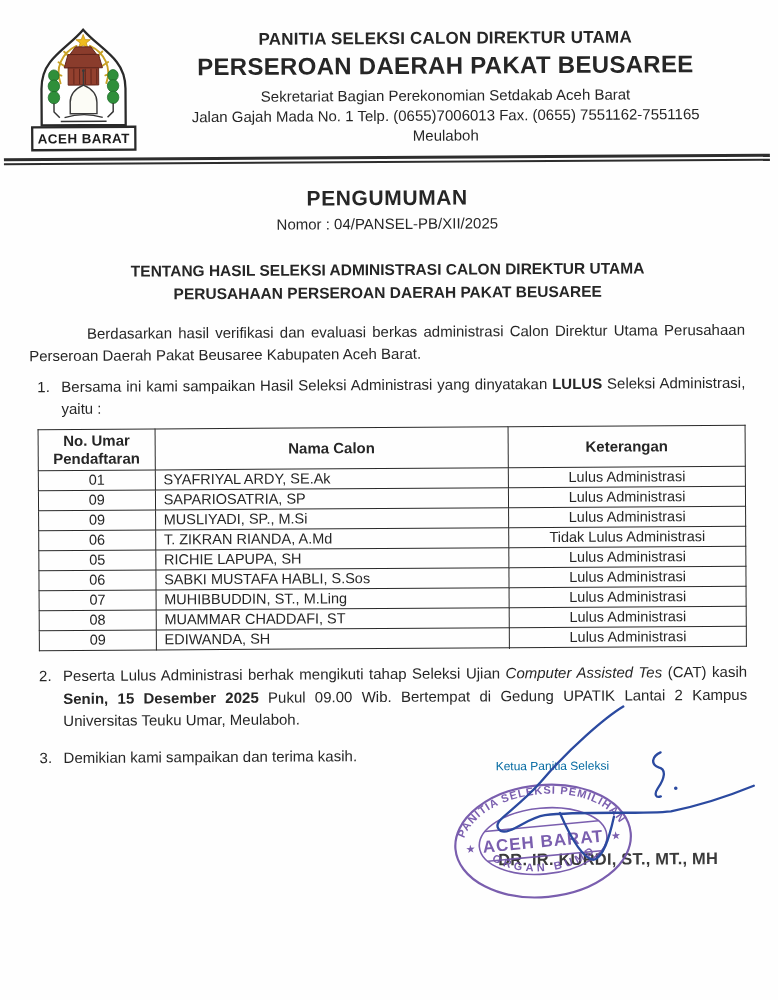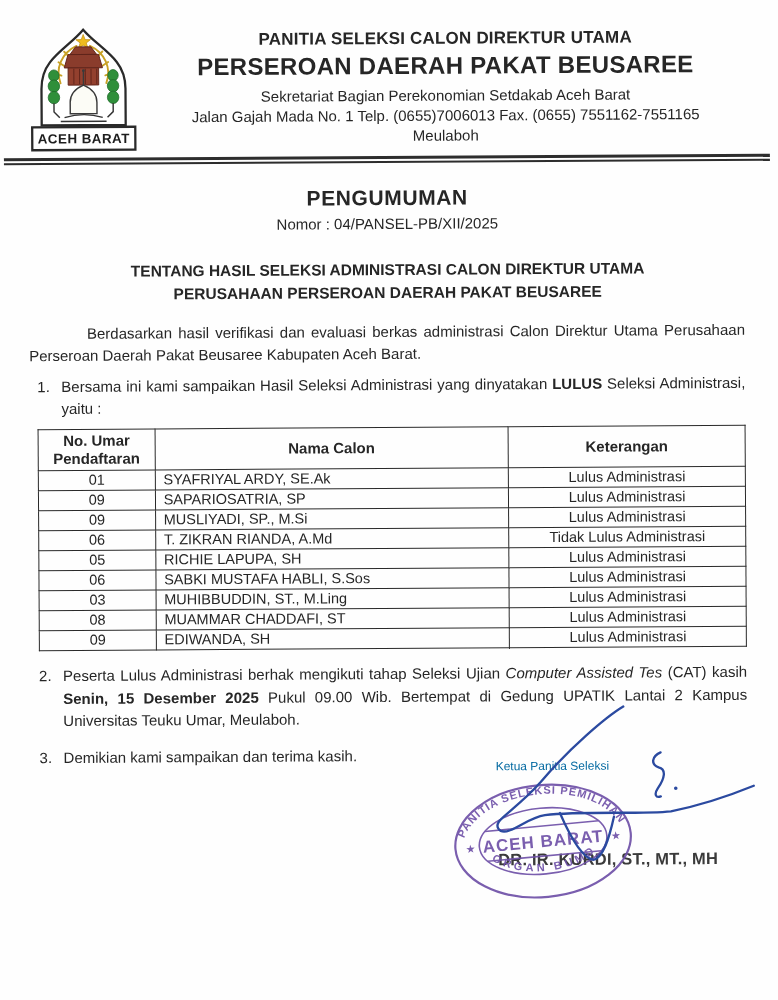--- a/index.html
+++ b/index.html
@@ -172,21 +172,21 @@
               <td class="c">05</td>
               <td class="l">RICHIE LAPUPA, SH</td>
               <td class="c">Lulus Administrasi</td>
             </tr>
         <tr>
               <td class="c">06</td>
               <td class="l">SABKI MUSTAFA HABLI, S.Sos</td>
               <td class="c">Lulus Administrasi</td>
             </tr>
         <tr>
-              <td class="c">03</td>
+              <td class="c">07</td>
               <td class="l">MUHIBBUDDIN, ST., M.Ling</td>
               <td class="c">Lulus Administrasi</td>
             </tr>
         <tr>
               <td class="c">08</td>
               <td class="l">MUAMMAR CHADDAFI, ST</td>
               <td class="c">Lulus Administrasi</td>
             </tr>
         <tr>
               <td class="c">09</td>

